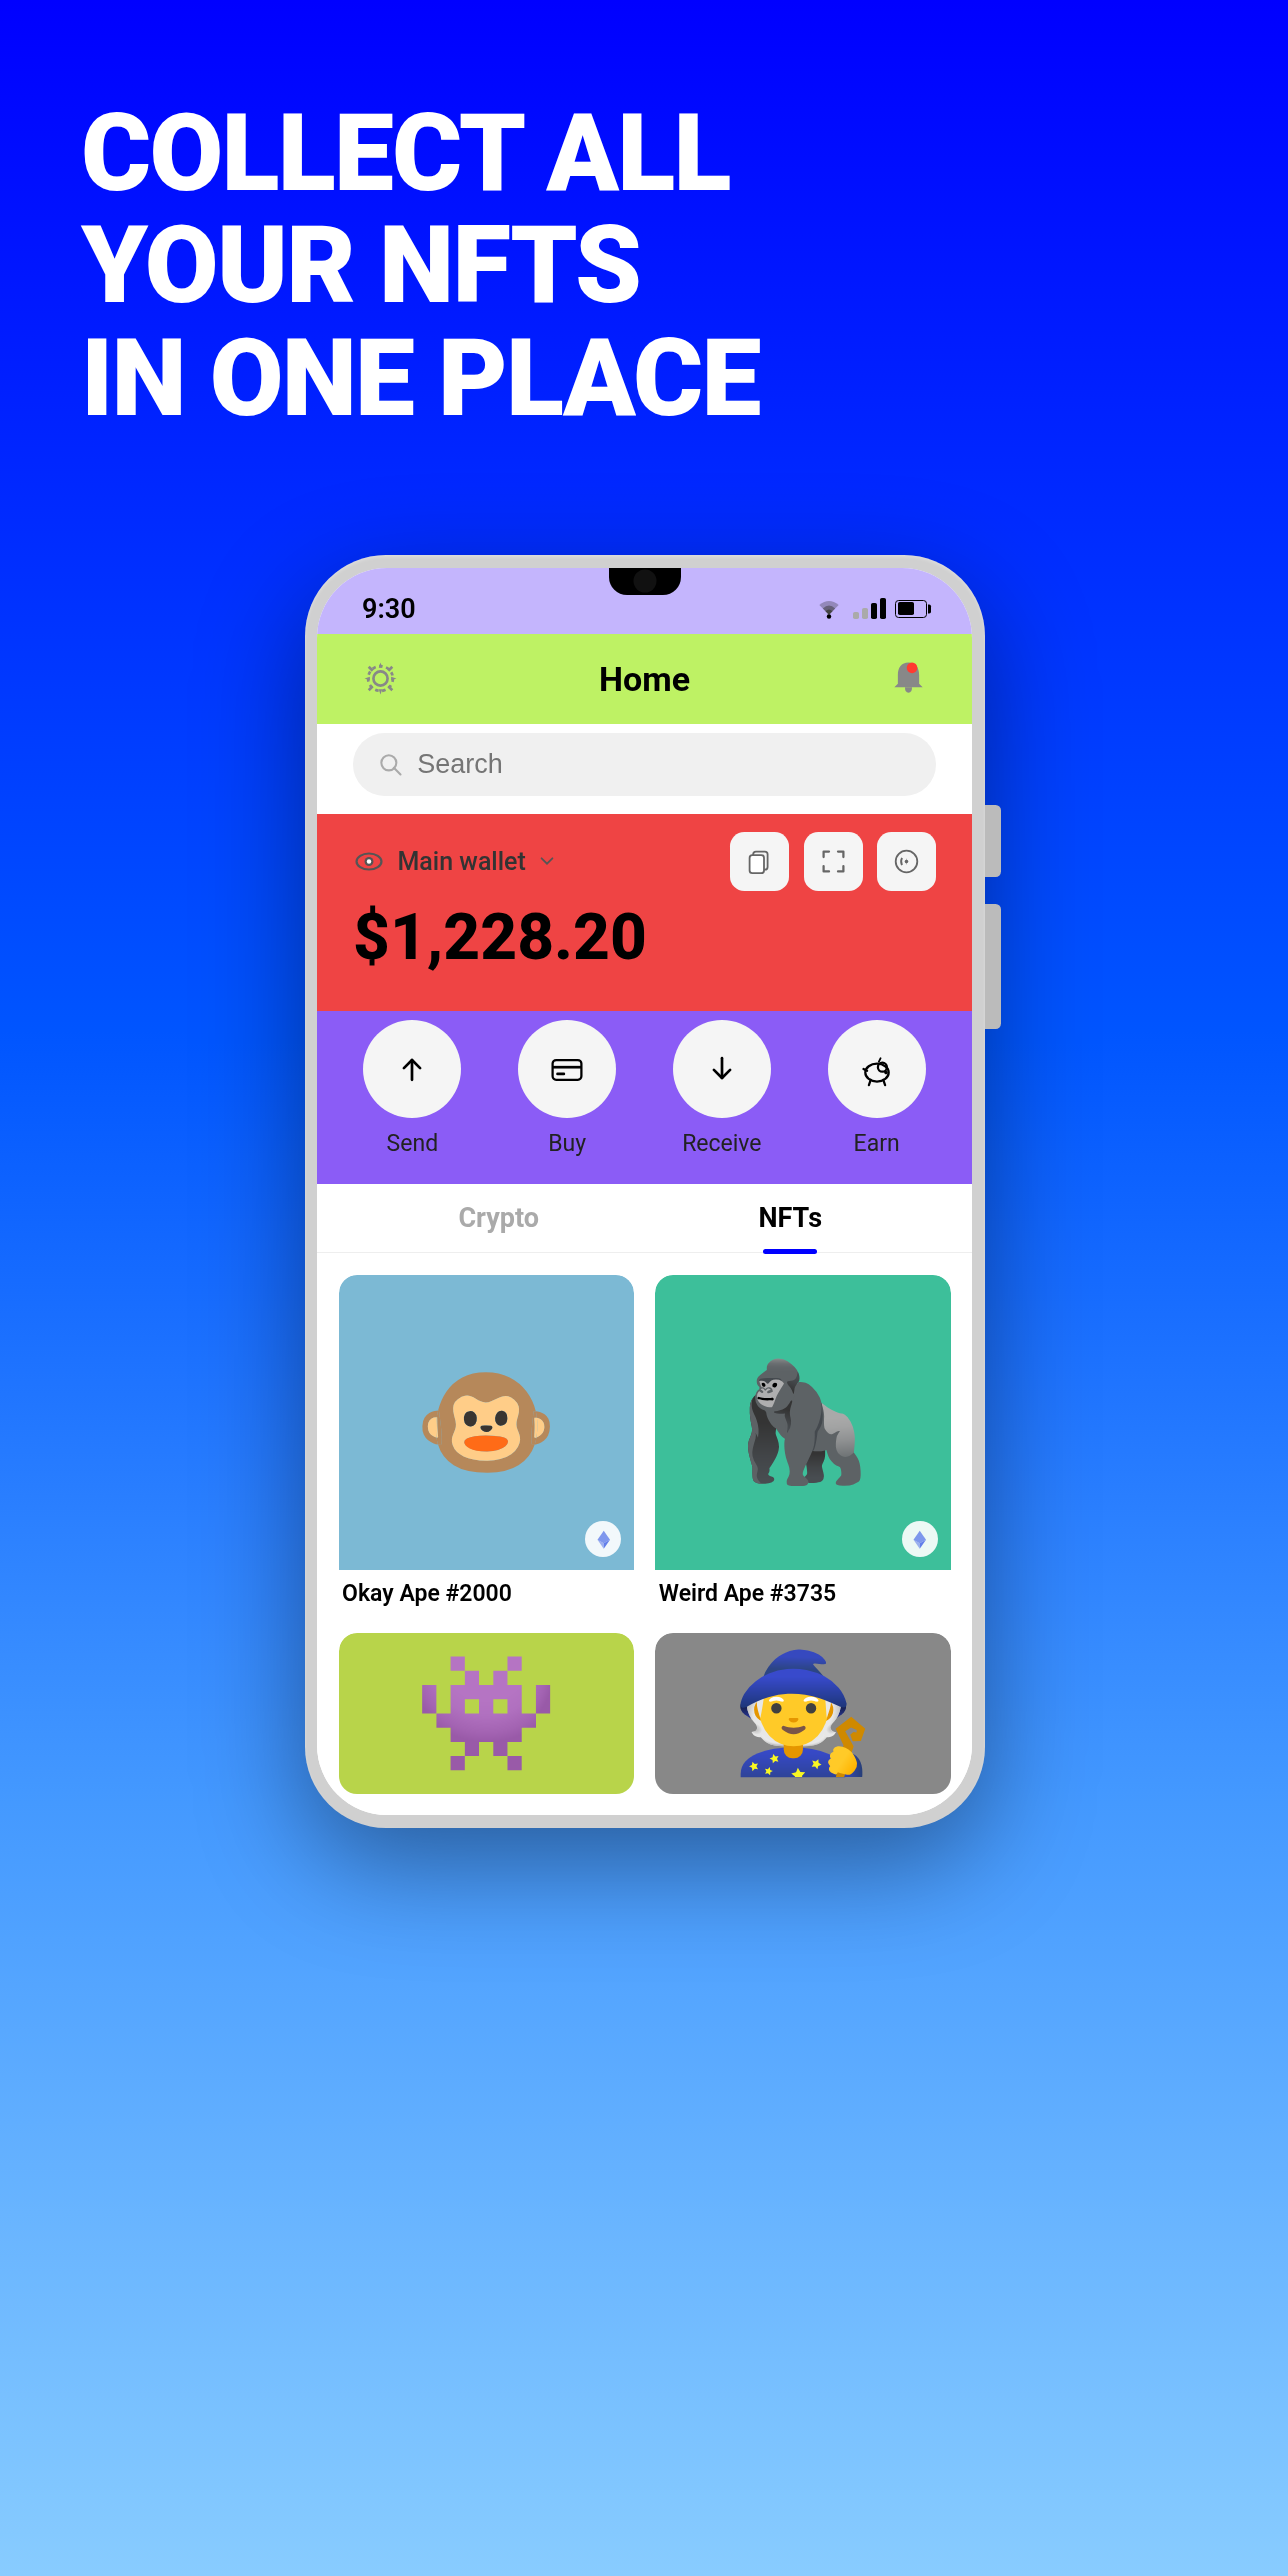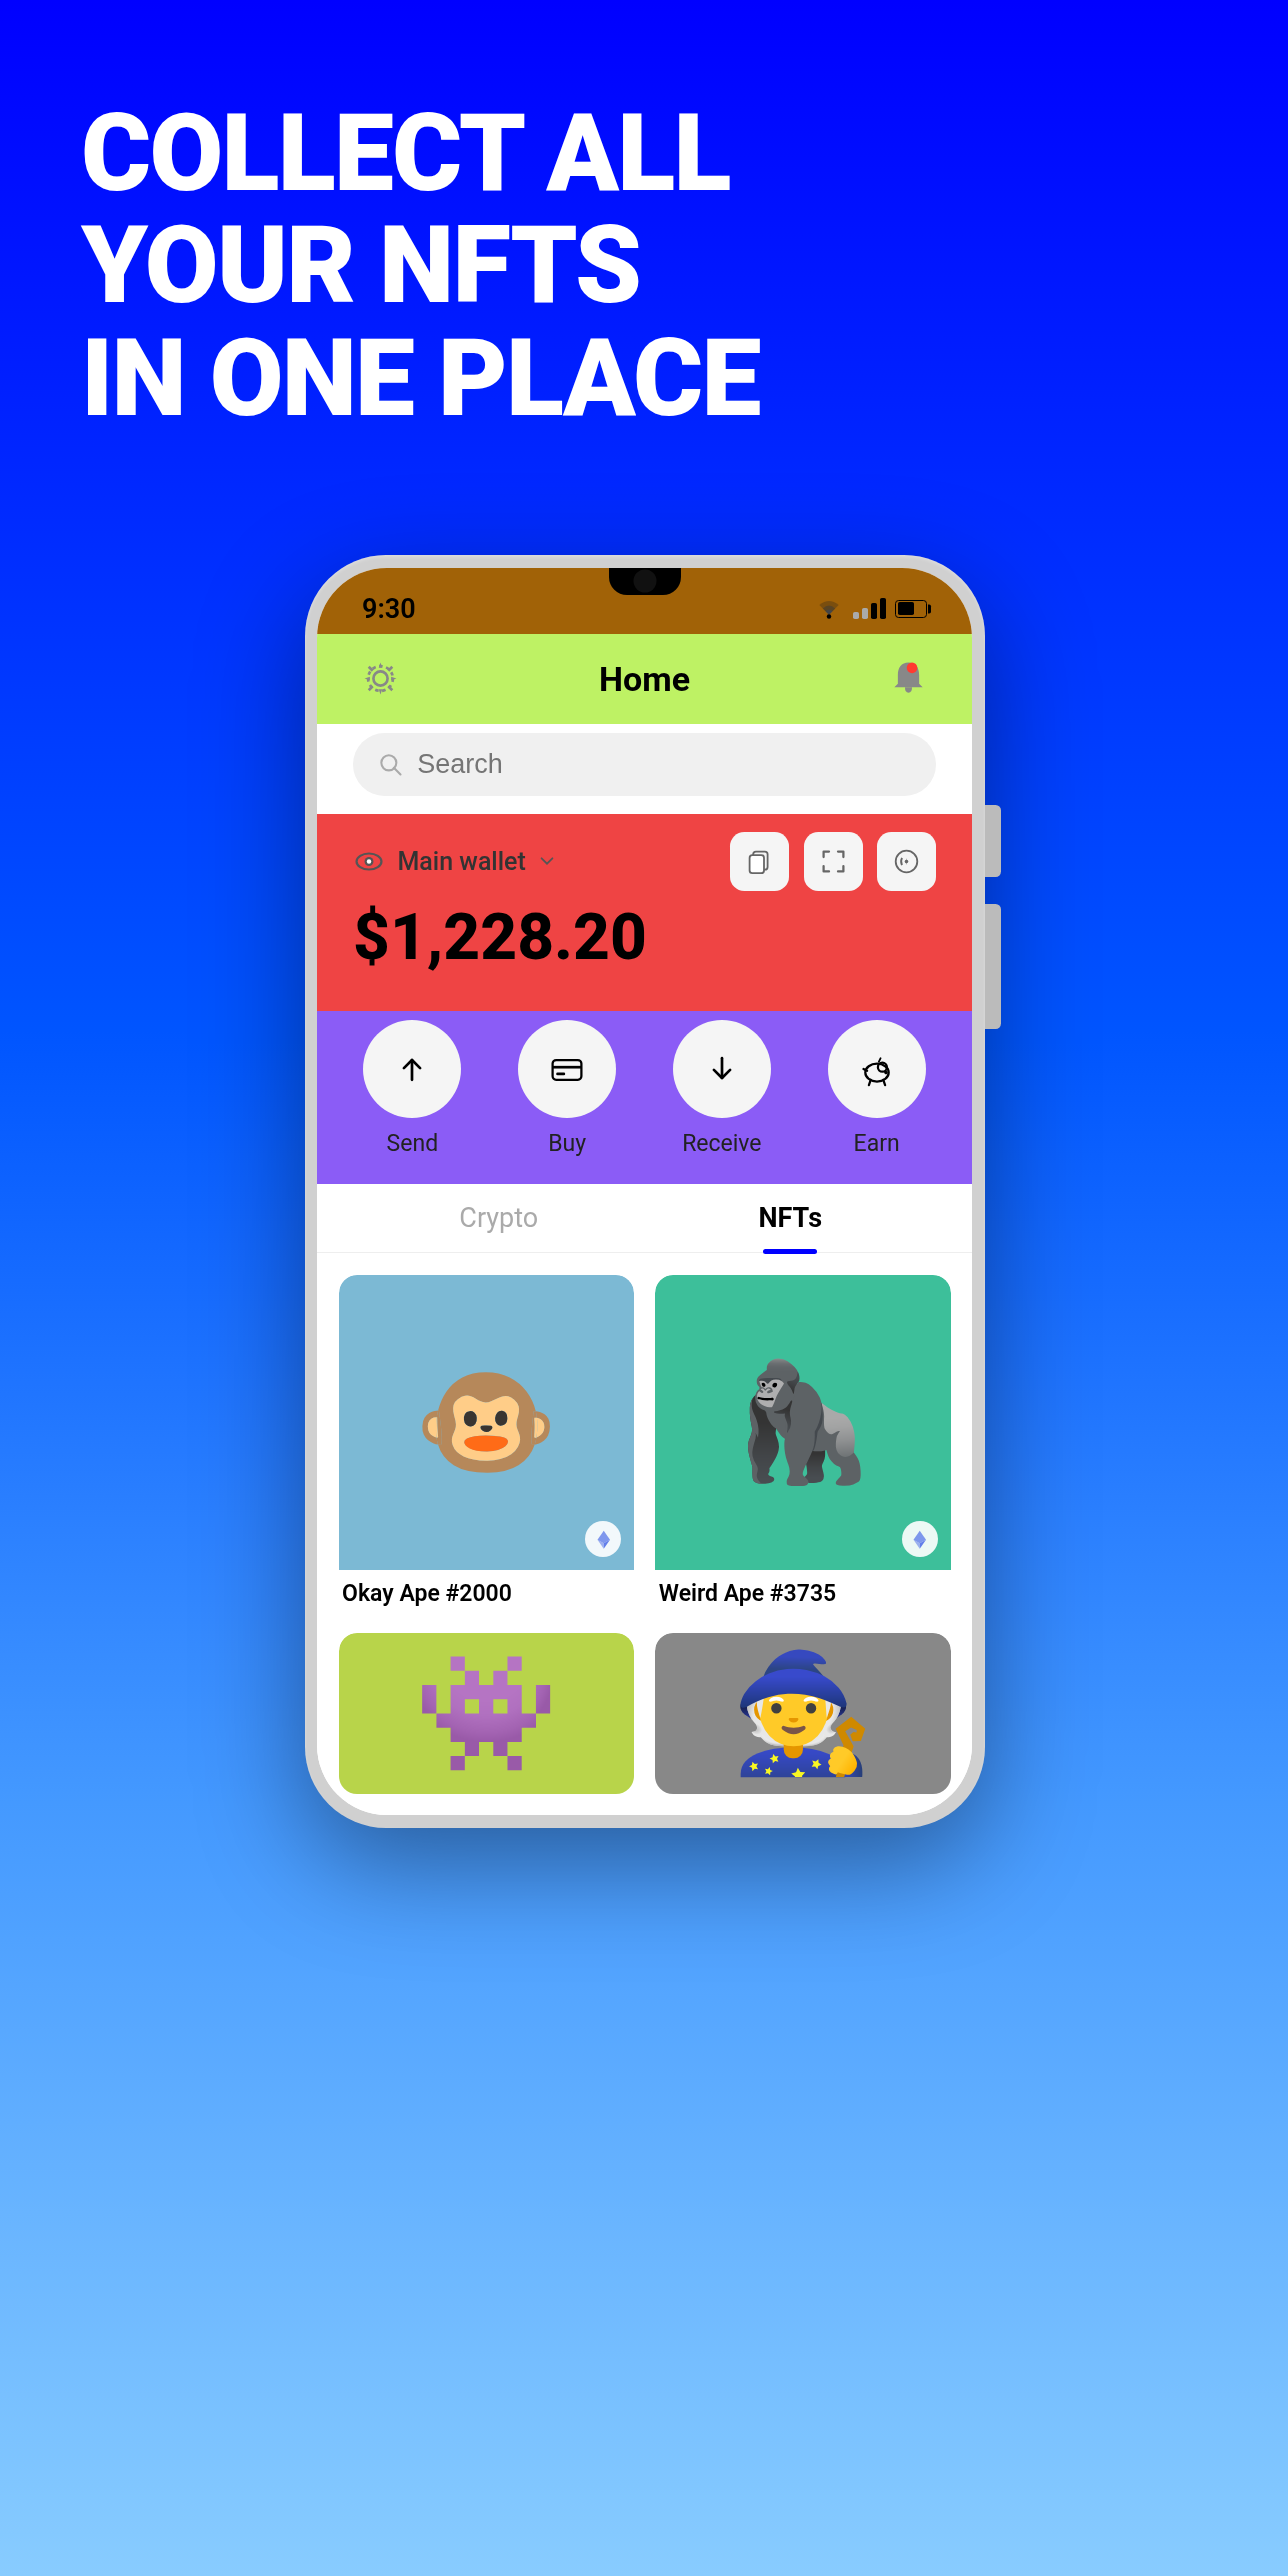--- a/index.html
+++ b/index.html
@@ -50,21 +50,21 @@
       position: relative;
       width: 100%;
     }
 
     
     .status-bar {
       display: flex;
       justify-content: space-between;
       align-items: center;
       padding: 25px 45px 9px;
-      background: #a16207;
+      background: #c4b5fd;
       position: relative;
     }
 
     .status-bar .time {
       font-size: 27px;
       font-weight: 600;
       color: #000;
     }
 
     .status-icons {
@@ -227,21 +227,21 @@
     }
 
     .tab {
       flex: 1;
       text-align: center;
       padding: 18px 0;
       font-size: 27px;
       cursor: pointer;
       position: relative;
       color: #aaa;
-      font-weight: 400;
+      font-weight: 700;
     }
 
     .tab.active {
       color: #000;
       font-weight: 700;
     }
 
     .tab.active::after {
       content: '';
       position: absolute;

